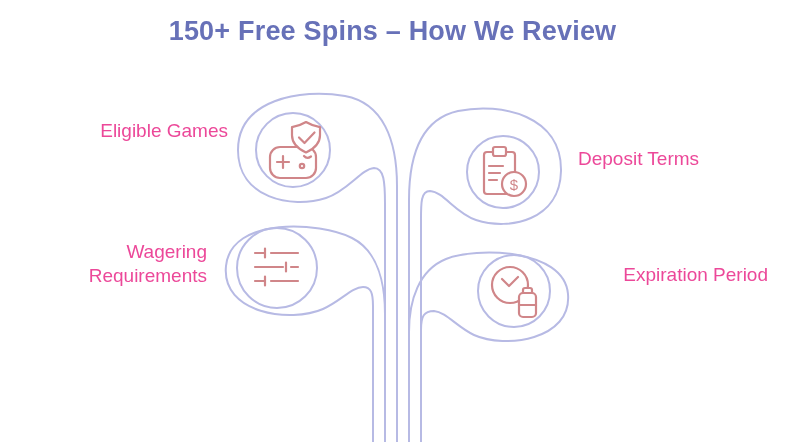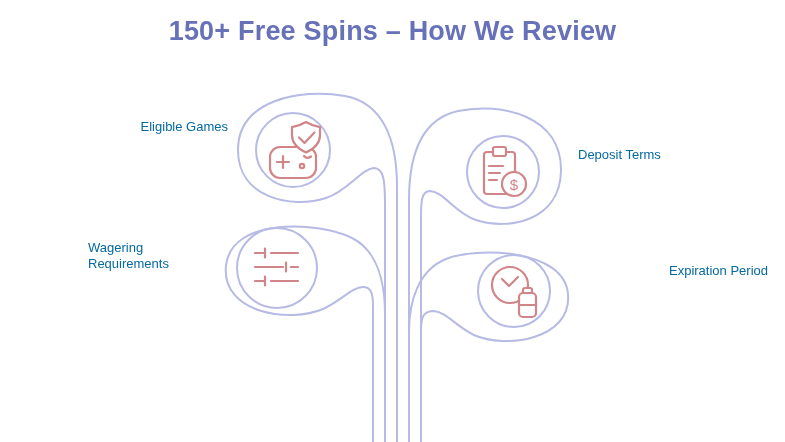--- a/index.html
+++ b/index.html
@@ -8,25 +8,25 @@
     position:relative;width:785px;height:442px;background:#ffffff;
     overflow:hidden;
   }
   .title{
     position:absolute;top:16px;left:0;width:785px;
     text-align:center;font-size:27px;font-weight:bold;color:#6771b8;
     letter-spacing:0.2px;
   }
   .tree-svg{position:absolute;top:0;left:0;}
   .node-label{
-    position:absolute;font-size:13px;color:#0369a1;line-height:1.26;
+    position:absolute;font-size:19px;color:#ec4899;line-height:1.26;
   }
   .lbl-tl{left:60px;top:119px;width:168px;text-align:right;}
   .lbl-tr{left:578px;top:147px;width:180px;text-align:left;}
-  .lbl-bl{left:88px;top:240px;width:119px;text-align:left;}
+  .lbl-bl{left:88px;top:240px;width:119px;text-align:right;}
   .lbl-br{left:588px;top:263px;width:180px;text-align:right;}
 </style>
 </head>
 <body>
 
 <div class="canvas">
 
   <div class="title">150+ Free Spins – How We Review</div>
 
   <svg class="tree-svg" width="785" height="442" viewBox="0 0 785 442">

